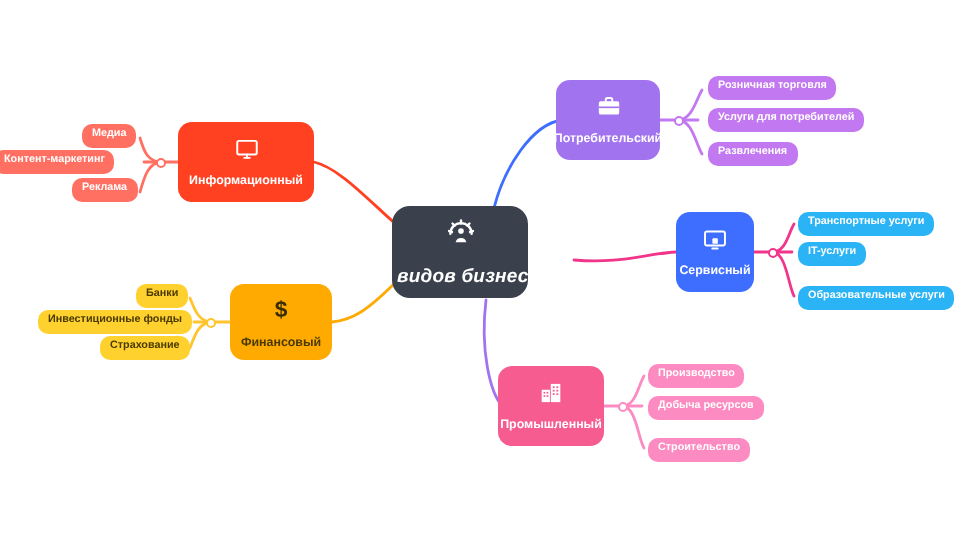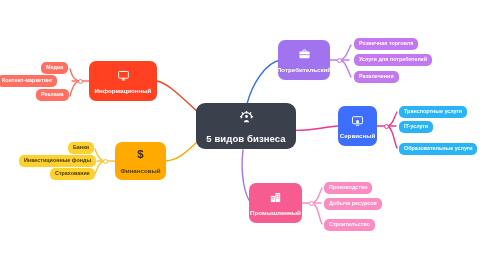--- a/index.html
+++ b/index.html
@@ -143,21 +143,21 @@
       <path d="M386,126 L396,126" stroke="#F0358B"></path>
       <path d="M386,126 C393,126 394,142 397,148" stroke="#F0358B"></path>
 
       <path d="M302,203 L311,203" stroke="#FB8BC0"></path>
       <path d="M311,203 C318,203 319,193 322,188" stroke="#FB8BC0"></path>
       <path d="M311,203 L321,203" stroke="#FB8BC0"></path>
       <path d="M311,203 C318,203 319,219 322,224" stroke="#FB8BC0"></path>
     </g>
   </svg>
 
-  <div class="central-node" style="left:196px; top:103px; width:100px; height:46px;">
+  <div class="central-node" style="left:196px; top:103px; width:68px; height:46px;font-style:italic;">
     <span class="c-icon">
       <svg width="17" height="17" viewBox="0 0 24 24" xmlns="http://www.w3.org/2000/svg">
         <g fill="none" stroke="#ffffff" stroke-width="1.7" stroke-linecap="round">
           <path d="M4.5 12.5 A7.5 7.5 0 0 1 19.5 12.5"></path>
           <path d="M12 3.2 v2.1"></path>
             <path d="M6.0 5.3 l1.5 1.5"></path>
             <path d="M18 5.3 l-1.5 1.5"></path>
           <path d="M3.6 10.6 l2.0 .7"></path>
             <path d="M20.4 10.6 l-2.0 .7"></path>
         </g>

